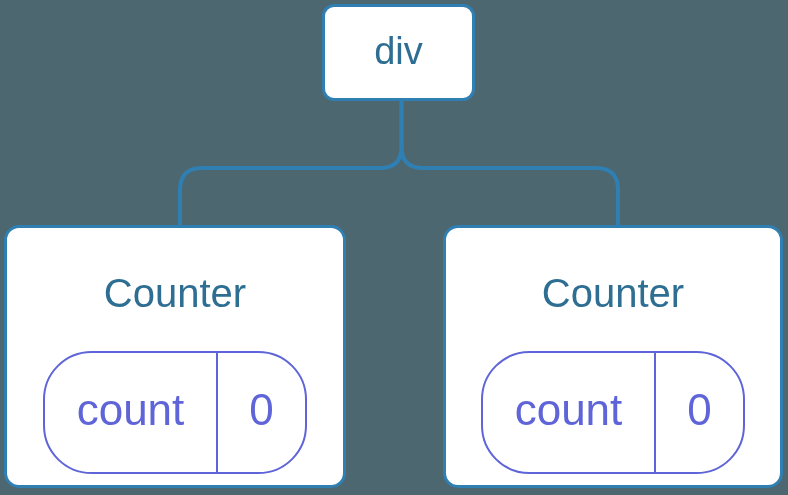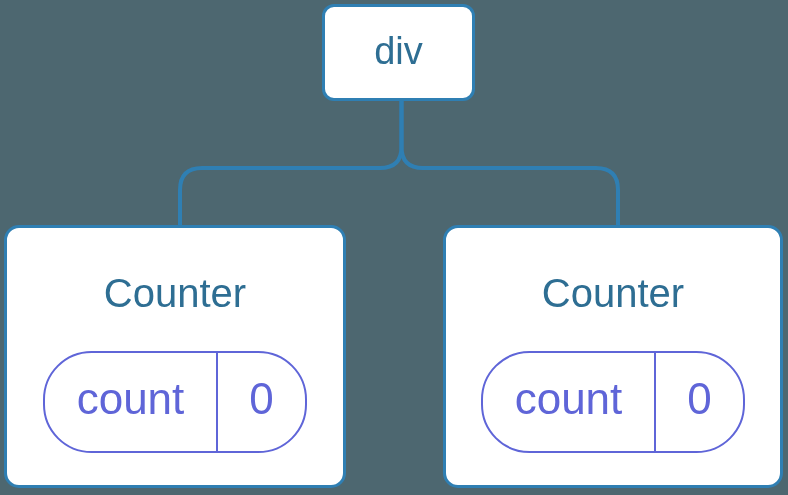--- a/index.html
+++ b/index.html
@@ -64,21 +64,21 @@
   .card-right{left:443px;width:340px;}
   .card-title{
     color:var(--heading);
     font-size:40px;
     font-weight:500;
     line-height:38px;
   }
   .pill{
     margin-top:39px;
     width:264px;
-    height:102px;
+    height:123px;
     border:2px solid var(--accent);
     border-radius:48.5px;
     box-sizing:border-box;
     display:flex;
     overflow:hidden;
   }
   .pill-key-cell{
     width:173px;
     display:flex;
     align-items:center;

